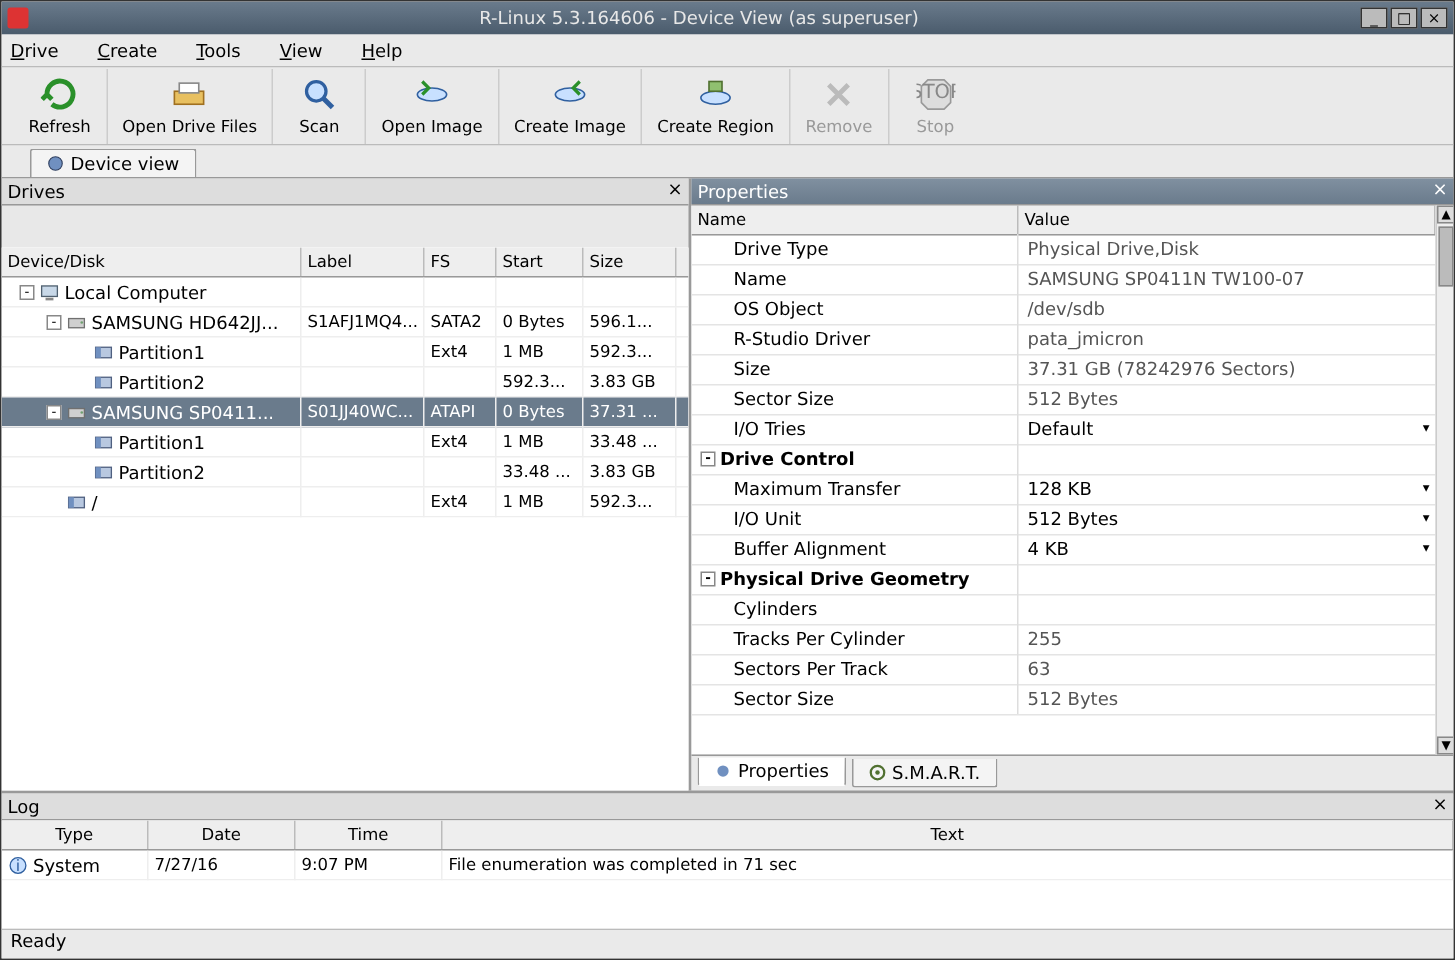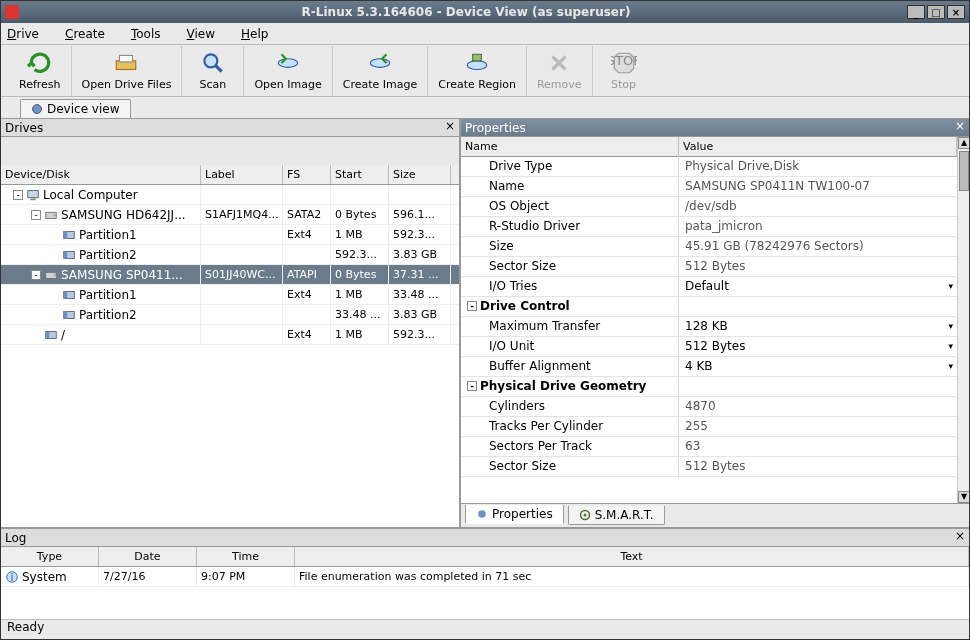--- a/index.html
+++ b/index.html
@@ -1,17 +1,17 @@
 <!DOCTYPE html>
 <html><head>
 <meta charset="utf-8">
 <style>
 * { box-sizing: border-box; margin: 0; padding: 0; font-family: "DejaVu Sans", Arial, sans-serif; font-size: 12px; }
 body { background: #e8e8e8; width: 970px; height: 640px; overflow: hidden; display: flex; flex-direction: column; border: 1px solid #333; }
-.titlebar { background: linear-gradient(#6a7b8c, #4a5b6c); color: #fff; height: 22px; display: flex; align-items: center; padding: 0 4px; font-weight: bold; }
+.titlebar { background: linear-gradient(#6a7b8c, #4a5b6c); color: #fff; height: 22px; display: flex; align-items: center; padding: 0 4px; font-weight: normal; }
 .titlebar .app-icon { width:14px; height:14px; background:#d33; margin-right:6px; border-radius:2px; }
 .titlebar .title { flex:1; text-align:center; color:#e8e8e8; font-size:12px; }
 .titlebar .win-btns { display:flex; gap:2px; }
 .titlebar .win-btn { width:18px; height:14px; background:#bbb; border:1px solid #333; display:flex; align-items:center; justify-content:center; font-size:10px; color:#000; cursor:pointer; }
 .menubar { background:#eaeaea; height:22px; display:flex; align-items:center; padding:0 6px; gap:26px; border-bottom:1px solid #bbb; }
 .menubar span { cursor:pointer; }
 .menubar span u { text-decoration:underline; }
 .toolbar { background:#eaeaea; height:52px; display:flex; align-items:center; padding:0 8px; gap:0; border-bottom:1px solid #bbb; }
 .toolbtn { display:flex; flex-direction:column; align-items:center; justify-content:center; padding:2px 10px; cursor:pointer; border-right:1px solid #ccc; height:50px; min-width:62px; }
 .toolbtn:last-child { border-right:none; }
@@ -344,21 +344,21 @@
               </div>
               <div class="prop-val">
                 <span>pata_jmicron</span>
               </div>
             </div>
             <div class="prop-row">
               <div class="prop-name prop-norm">
                 <span>Size</span>
               </div>
               <div class="prop-val">
-                <span>45.91 GB (78242976 Sectors)</span>
+                <span>37.31 GB (78242976 Sectors)</span>
               </div>
             </div>
             <div class="prop-row">
               <div class="prop-name prop-norm">
                 <span>Sector Size</span>
               </div>
               <div class="prop-val">
                 <span>512 Bytes</span>
               </div>
             </div>
@@ -412,23 +412,20 @@
                 <span class="tree-toggle">-</span> 
                 <span>Physical Drive Geometry</span>
               </div>
               <div class="prop-val">
                 <span></span>
               </div>
             </div>
             <div class="prop-row">
               <div class="prop-name prop-norm">
                 <span>Cylinders</span>
-              </div>
-              <div class="prop-val">
-                <span>4870</span>
               </div>
             </div>
             <div class="prop-row">
               <div class="prop-name prop-norm">
                 <span>Tracks Per Cylinder</span>
               </div>
               <div class="prop-val">
                 <span>255</span>
               </div>
             </div>

